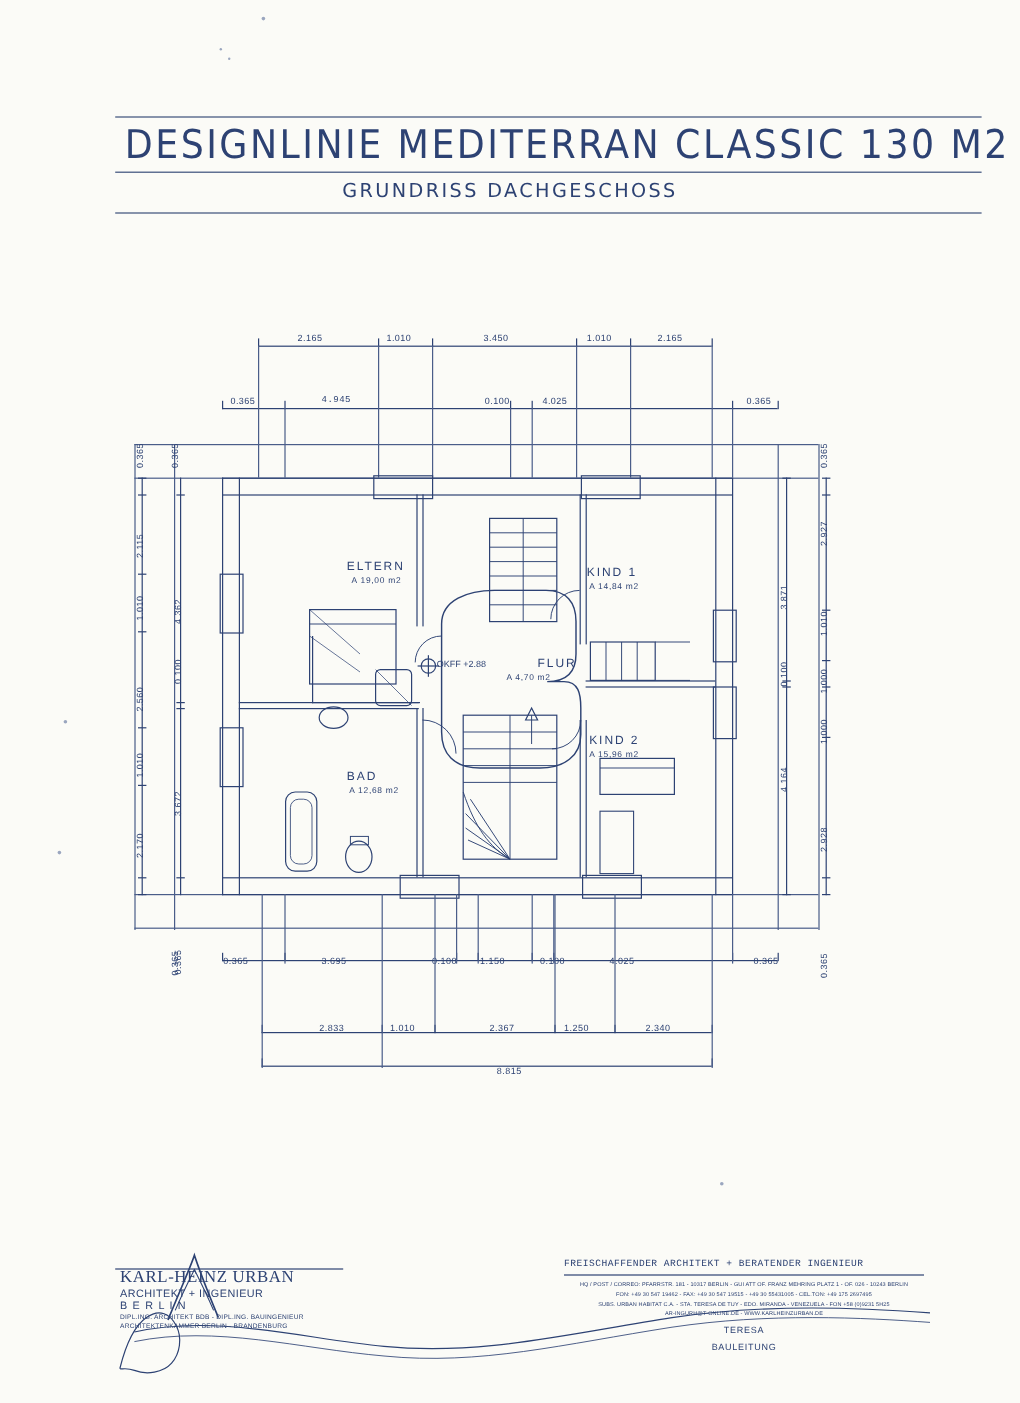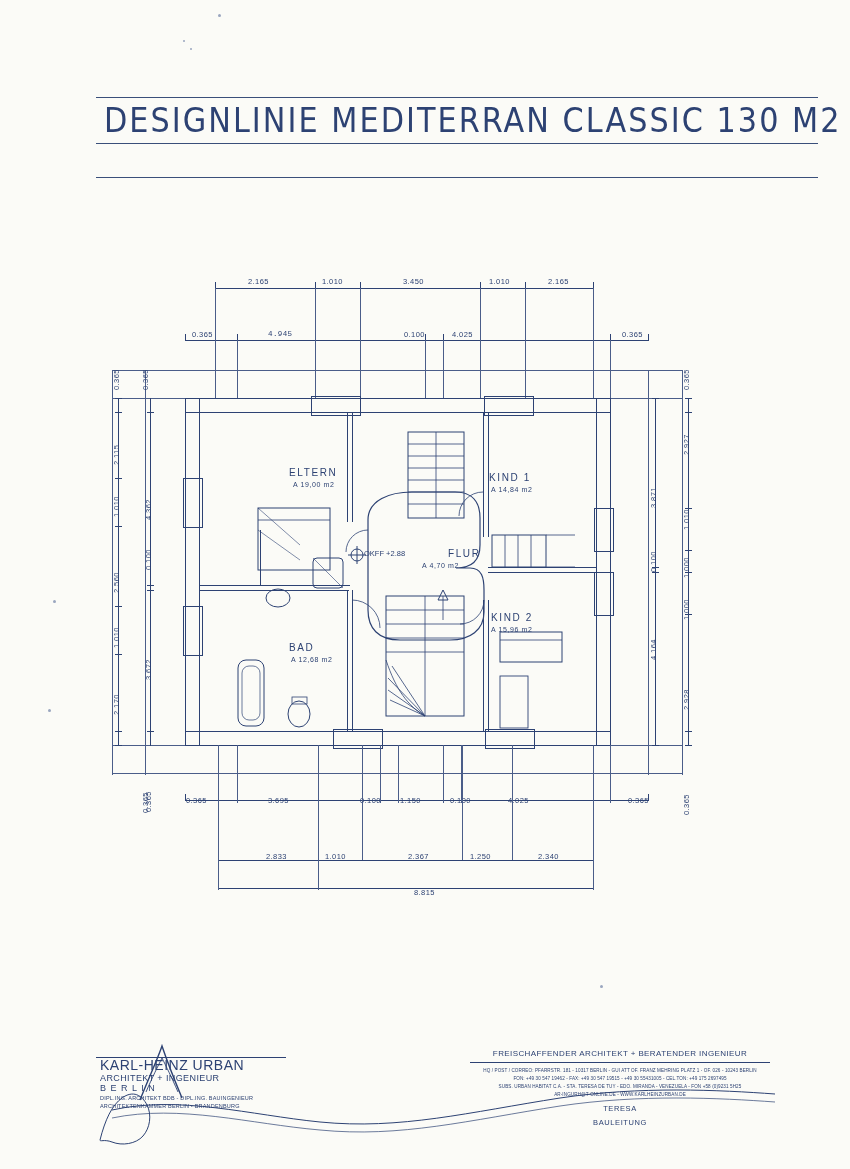--- a/index.html
+++ b/index.html
@@ -46,26 +46,26 @@
   .dimv{font-size:7.5px;letter-spacing:.4px;transform-origin:left top;transform:rotate(-90deg);}
   .room-name{font-size:10px;letter-spacing:1.6px;}
   .room-area{font-size:7px;letter-spacing:.6px;}
   .tick{position:absolute;width:1px;height:7px;background:#2d4273;}
   .tickh{position:absolute;height:1px;width:7px;background:#2d4273;}
 
   
   #footer-rule{position:absolute;left:96px;top:1057px;width:190px;height:1px;background:#2d4273;}
   #footer-rule2{position:absolute;left:470px;top:1062px;width:300px;height:1px;background:#2d4273;}
   .foot{position:absolute;color:#2d4273;font-family:"Liberation Sans",sans-serif;}
-  #logo-name{left:100px;top:1057px;font-size:14px;letter-spacing:.5px;}
+  #logo-name{left:100px;top:1057px;font-size:14px;letter-spacing:.5px;font-family:Liberation Serif, serif;}
   #logo-sub1{left:100px;top:1073px;font-size:9px;letter-spacing:.4px;}
   #logo-sub2{left:100px;top:1083px;font-size:9px;letter-spacing:1px;}
   #logo-sub3{left:100px;top:1095px;font-size:5.5px;letter-spacing:.2px;}
   #logo-sub4{left:100px;top:1103px;font-size:5.5px;letter-spacing:.2px;}
-  #foot-head{left:470px;top:1049px;width:300px;text-align:center;font-size:8px;letter-spacing:.4px;}
+  #foot-head{left:470px;top:1049px;width:300px;text-align:left;font-size:8px;letter-spacing:.4px;font-family:Liberation Mono, monospace;}
   .foot-line{width:330px;left:455px;text-align:center;font-size:4.6px;letter-spacing:.1px;}
   #foot-l1{top:1068px;}
   #foot-l2{top:1076px;}
   #foot-l3{top:1084px;}
   #foot-l4{top:1092px;}
   #foot-pl{left:470px;top:1104px;width:300px;text-align:center;font-size:7.5px;letter-spacing:.6px;}
   #foot-bl{left:470px;top:1118px;width:300px;text-align:center;font-size:7.5px;letter-spacing:.6px;}
   .speck{position:absolute;background:#9aa6bf;border-radius:50%;}
 </style>
 </head>
@@ -77,20 +77,21 @@
   <div class="speck" style="left:183px;top:40px;width:2px;height:2px;"></div>
   <div class="speck" style="left:190px;top:48px;width:2px;height:2px;"></div>
   <div class="speck" style="left:53px;top:600px;width:3px;height:3px;"></div>
   <div class="speck" style="left:48px;top:709px;width:3px;height:3px;"></div>
   <div class="speck" style="left:600px;top:985px;width:3px;height:3px;"></div>
 
   <div class="title-rule" id="rule-top"></div>
   <div class="title-rule" id="rule-mid"></div>
   <div class="title-rule" id="rule-bot"></div>
   <div id="main-title">DESIGNLINIE MEDITERRAN CLASSIC 130 M2</div>
+  <div id="sub-title">GRUNDRISS DACHGESCHOSS</div>
 
   <div class="plan">
 
     <div class="ln h" style="left:215px;top:288px;width:378px;"></div>
     <div class="tick" style="left:215px;top:282px;"></div>
     <div class="tick" style="left:315px;top:282px;"></div>
     <div class="tick" style="left:360px;top:282px;"></div>
     <div class="tick" style="left:480px;top:282px;"></div>
     <div class="tick" style="left:525px;top:282px;"></div>
     <div class="tick" style="left:593px;top:282px;"></div>

